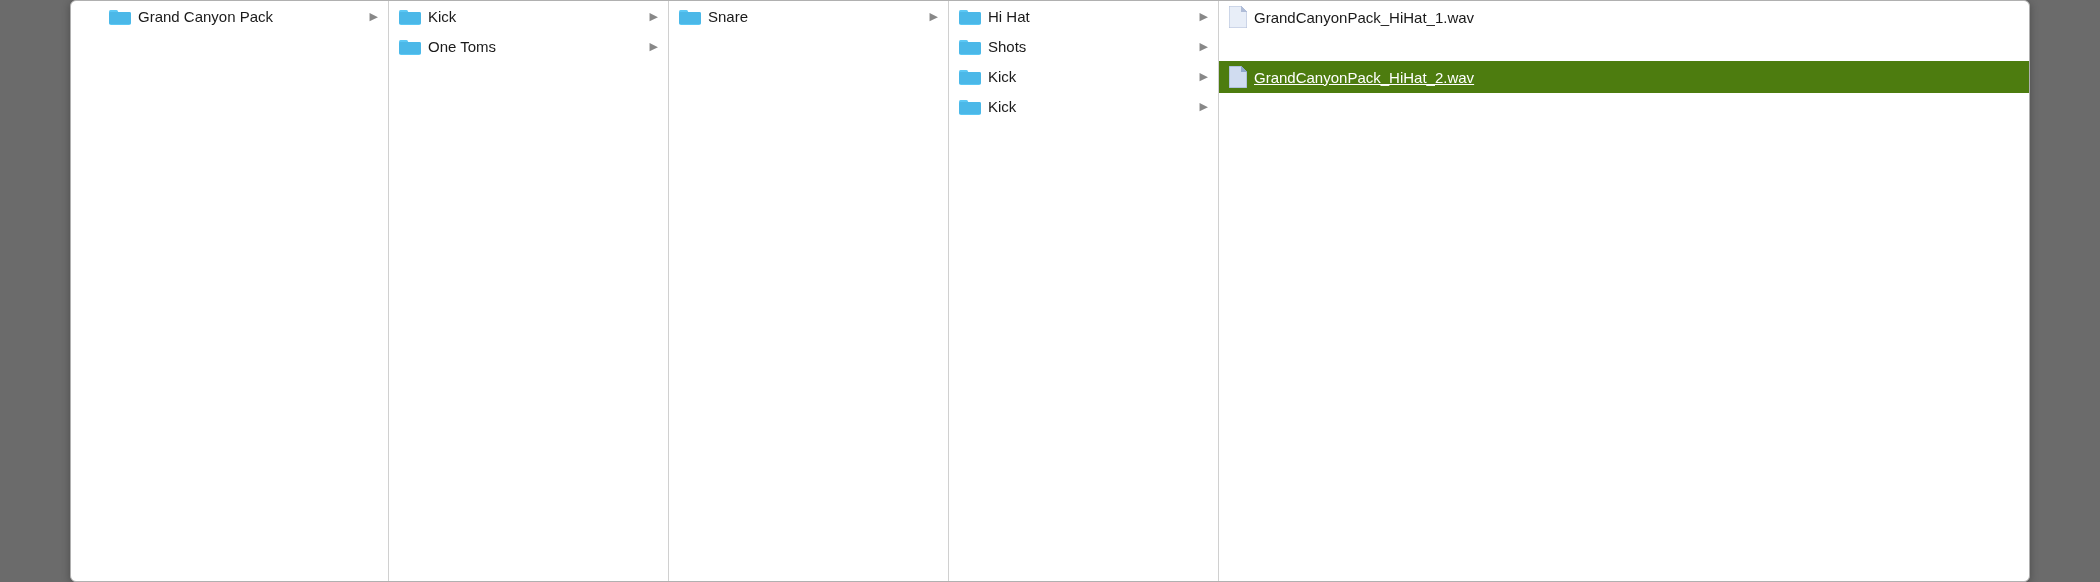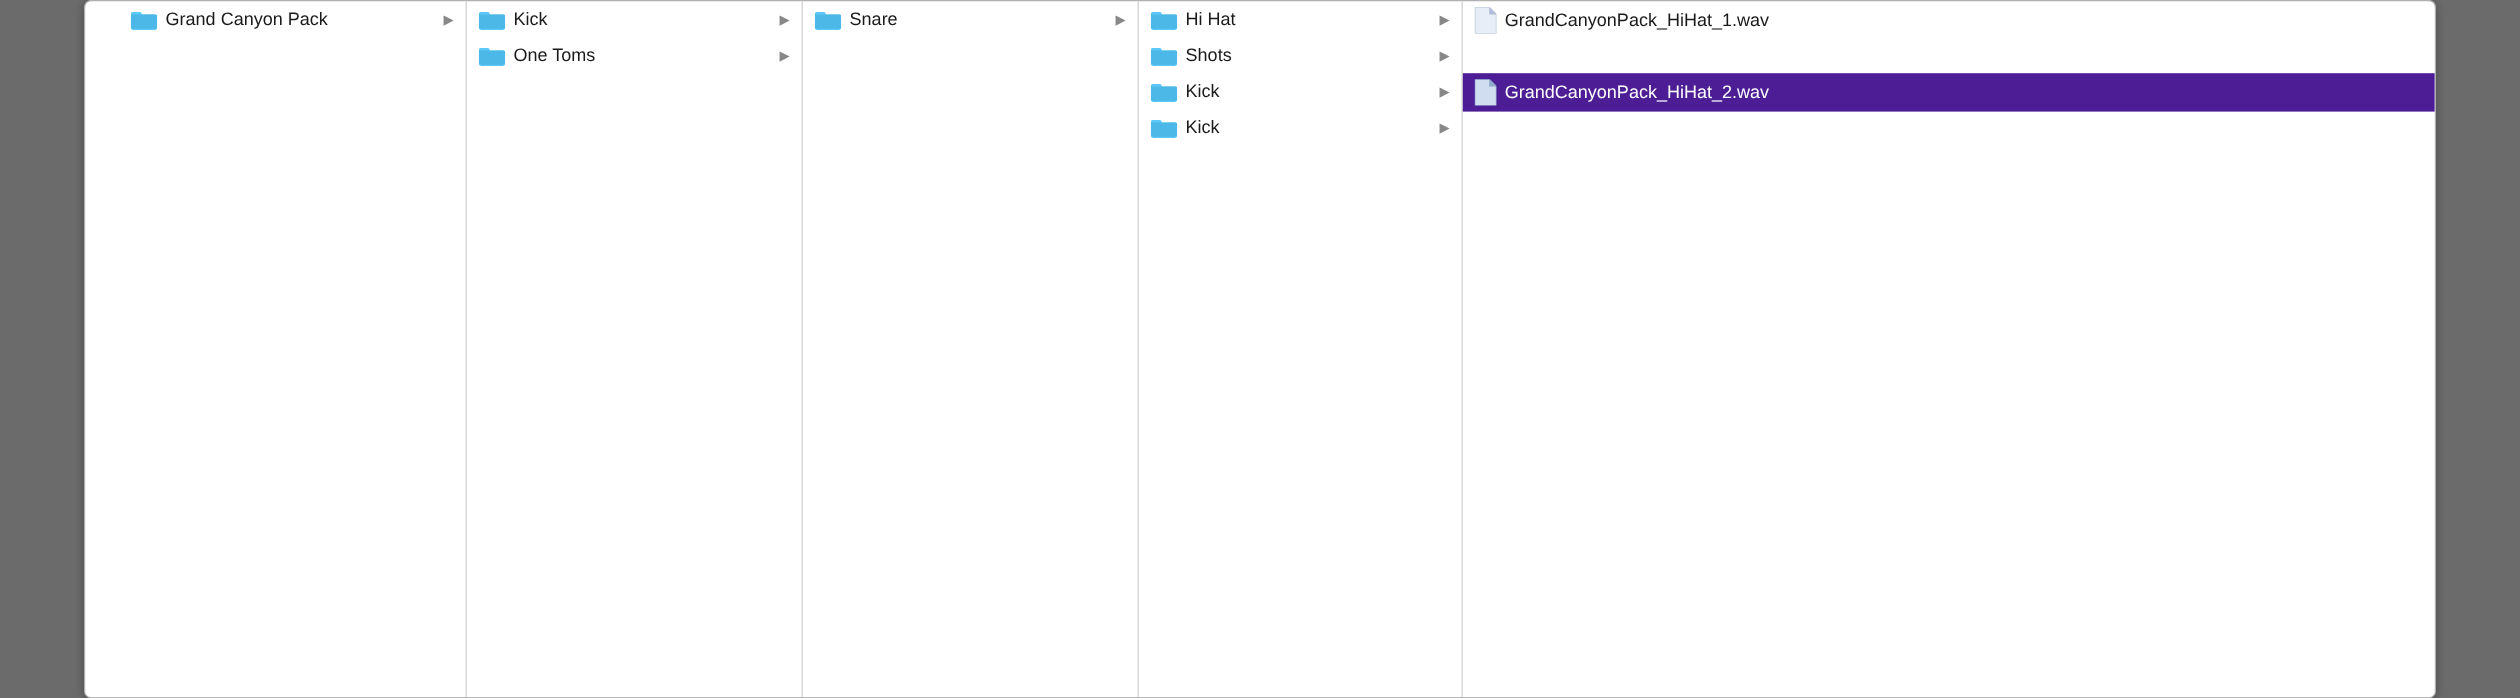--- a/index.html
+++ b/index.html
@@ -56,22 +56,23 @@
       padding: 5px 10px 5px 10px;
       cursor: pointer;
       user-select: none;
       white-space: nowrap;
       font-size: 15px;
       color: #1a1a1a;
       min-height: 30px;
     }
 
     .row-item.selected {
-      background: #4c1d95;
+      background: #4d7c0f;
       color: #ffffff;
+      text-decoration: underline;
     }
 
     .folder-icon {
       width: 22px;
       height: 17px;
       margin-right: 7px;
       flex-shrink: 0;
       display: inline-block;
     }
 

